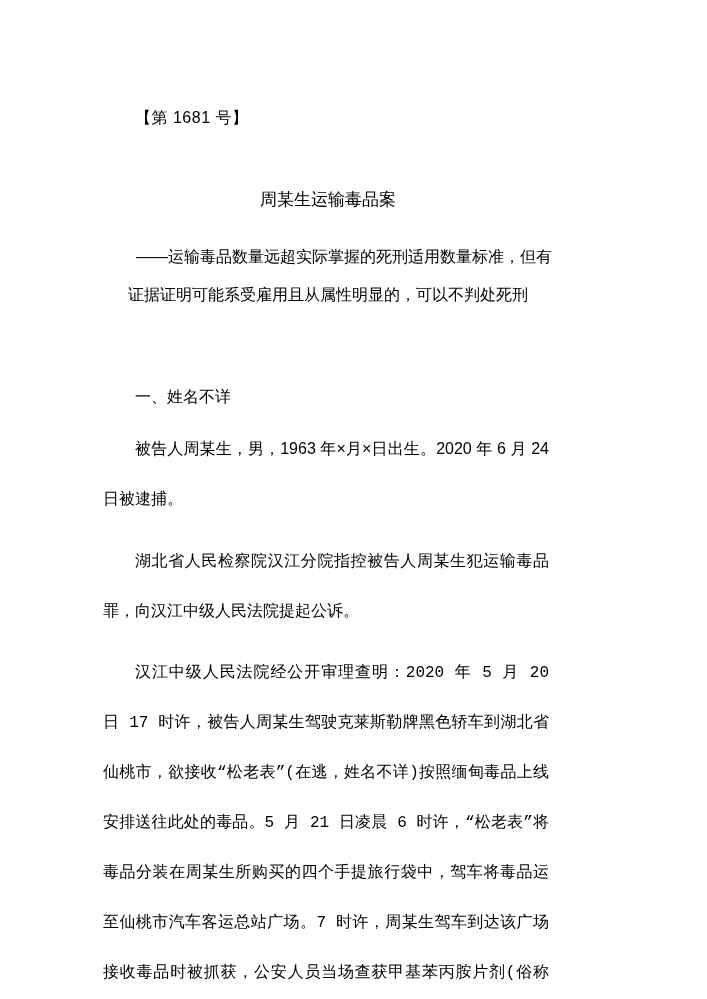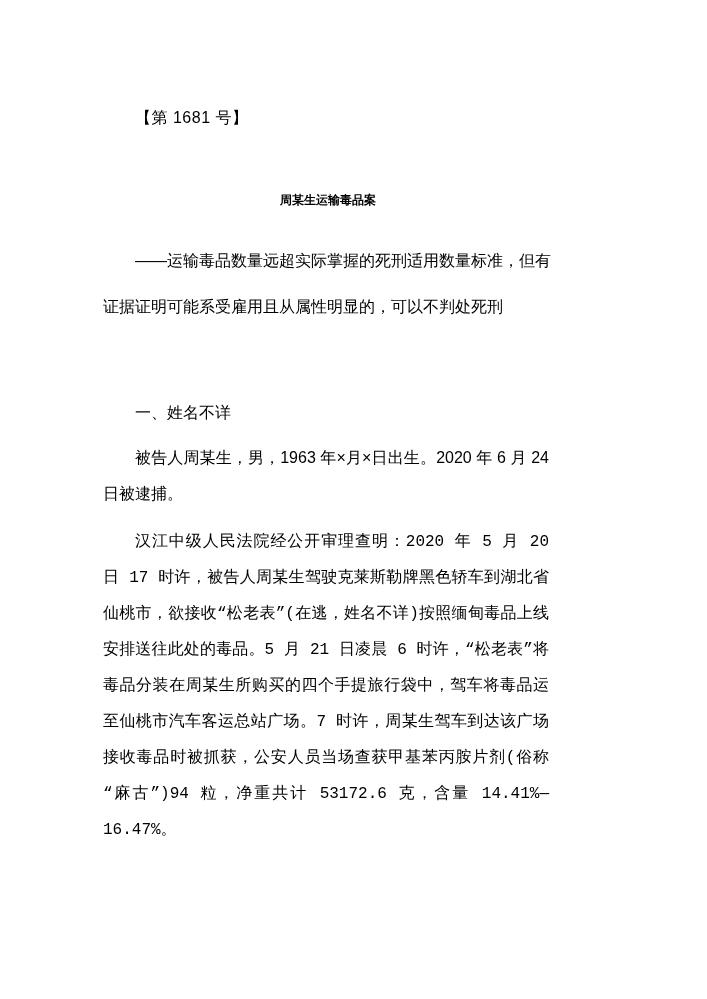--- a/index.html
+++ b/index.html
@@ -23,42 +23,43 @@
     font-size: 16px;
     line-height: 38px;
   }
   .case-number {
     margin: 0 0 44px 0;
     text-indent: 2em;
     letter-spacing: 0.5px;
   }
   .doc-title {
     margin: 0 0 19px 0;
-    font-size: 12px;
-    font-weight: bold;
+    font-size: 17px;
+    font-weight: normal;
     text-align: center;
     line-height: 38px;
   }
   .doc-subtitle {
     margin: 0 0 64px 0;
+    text-align: center;
     text-indent: 2em;
-    line-height: 46px;
+    line-height: 38px;
   }
   .section-heading {
     margin: 0 0 8px 0;
     font-size: 16px;
     font-weight: normal;
     text-indent: 2em;
     line-height: 38px;
   }
   .body-para {
     margin: 0 4px 12px 0;
     text-indent: 2em;
     text-align: justify;
-    line-height: 36px;
+    line-height: 50px;
   }
   .body-para:last-child {
     margin-bottom: 0;
     font-family: Liberation Mono, monospace;
   }
 </style>
 </head>
 <body>
 
 <div class="page">
@@ -66,16 +67,17 @@
   <p class="case-number">【第 1681 号】</p>
 
   <h1 class="doc-title">周某生运输毒品案</h1>
 
   <p class="doc-subtitle">——运输毒品数量远超实际掌握的死刑适用数量标准，但有证据证明可能系受雇用且从属性明显的，可以不判处死刑</p>
 
   <h2 class="section-heading">一、姓名不详</h2>
 
   <p class="body-para">被告人周某生，男，1963 年×月×日出生。2020 年 6 月 24 日被逮捕。</p>
 
+  <p class="body-para">湖北省人民检察院汉江分院指控被告人周某生犯运输毒品罪，向汉江中级人民法院提起公诉。</p>
 
   <p class="body-para">汉江中级人民法院经公开审理查明：2020 年 5 月 20 日 17 时许，被告人周某生驾驶克莱斯勒牌黑色轿车到湖北省仙桃市，欲接收“松老表”(在逃，姓名不详)按照缅甸毒品上线安排送往此处的毒品。5 月 21 日凌晨 6 时许，“松老表”将毒品分装在周某生所购买的四个手提旅行袋中，驾车将毒品运至仙桃市汽车客运总站广场。7 时许，周某生驾车到达该广场接收毒品时被抓获，公安人员当场查获甲基苯丙胺片剂(俗称“麻古”)94 粒，净重共计 53172.6 克，含量 14.41%—16.47%。</p>
 
 </div>
 
 </body></html>

